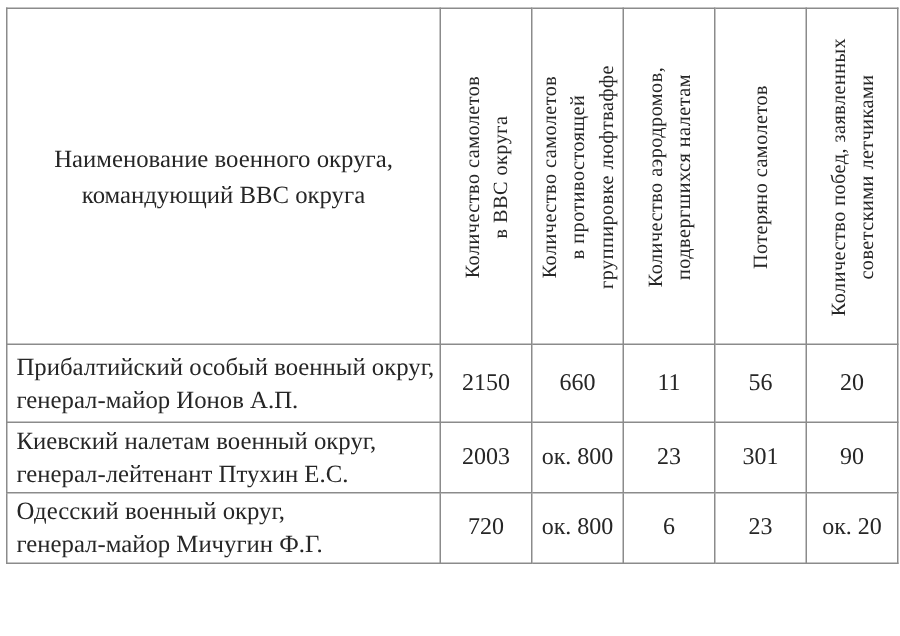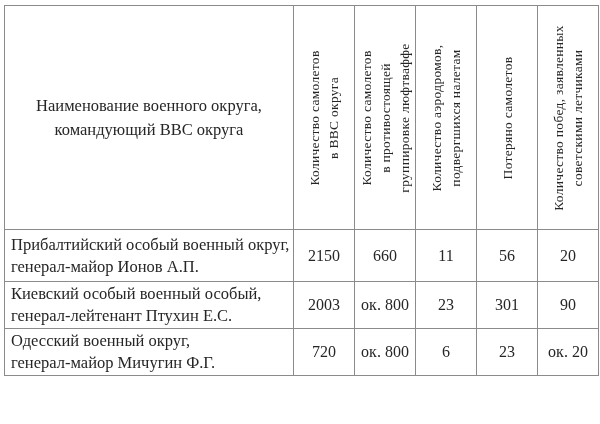--- a/index.html
+++ b/index.html
@@ -118,21 +118,21 @@
 генерал-майор Ионов А.П.</td>
         <td class="num-cell">2150</td>
         <td class="num-cell">660</td>
         <td class="num-cell">11</td>
         <td class="num-cell">56</td>
         <td class="num-cell">20</td>
       </tr>
 
 
       <tr class="r2">
-        <td class="name-cell">Киевский особый военный особый,
+        <td class="name-cell">Киевский налетам военный округ,
 генерал-лейтенант Птухин Е.С.</td>
         <td class="num-cell">2003</td>
         <td class="num-cell">ок. 800</td>
         <td class="num-cell">23</td>
         <td class="num-cell">301</td>
         <td class="num-cell">90</td>
       </tr>
 
       <tr class="r3">
         <td class="name-cell">Одесский военный округ,

